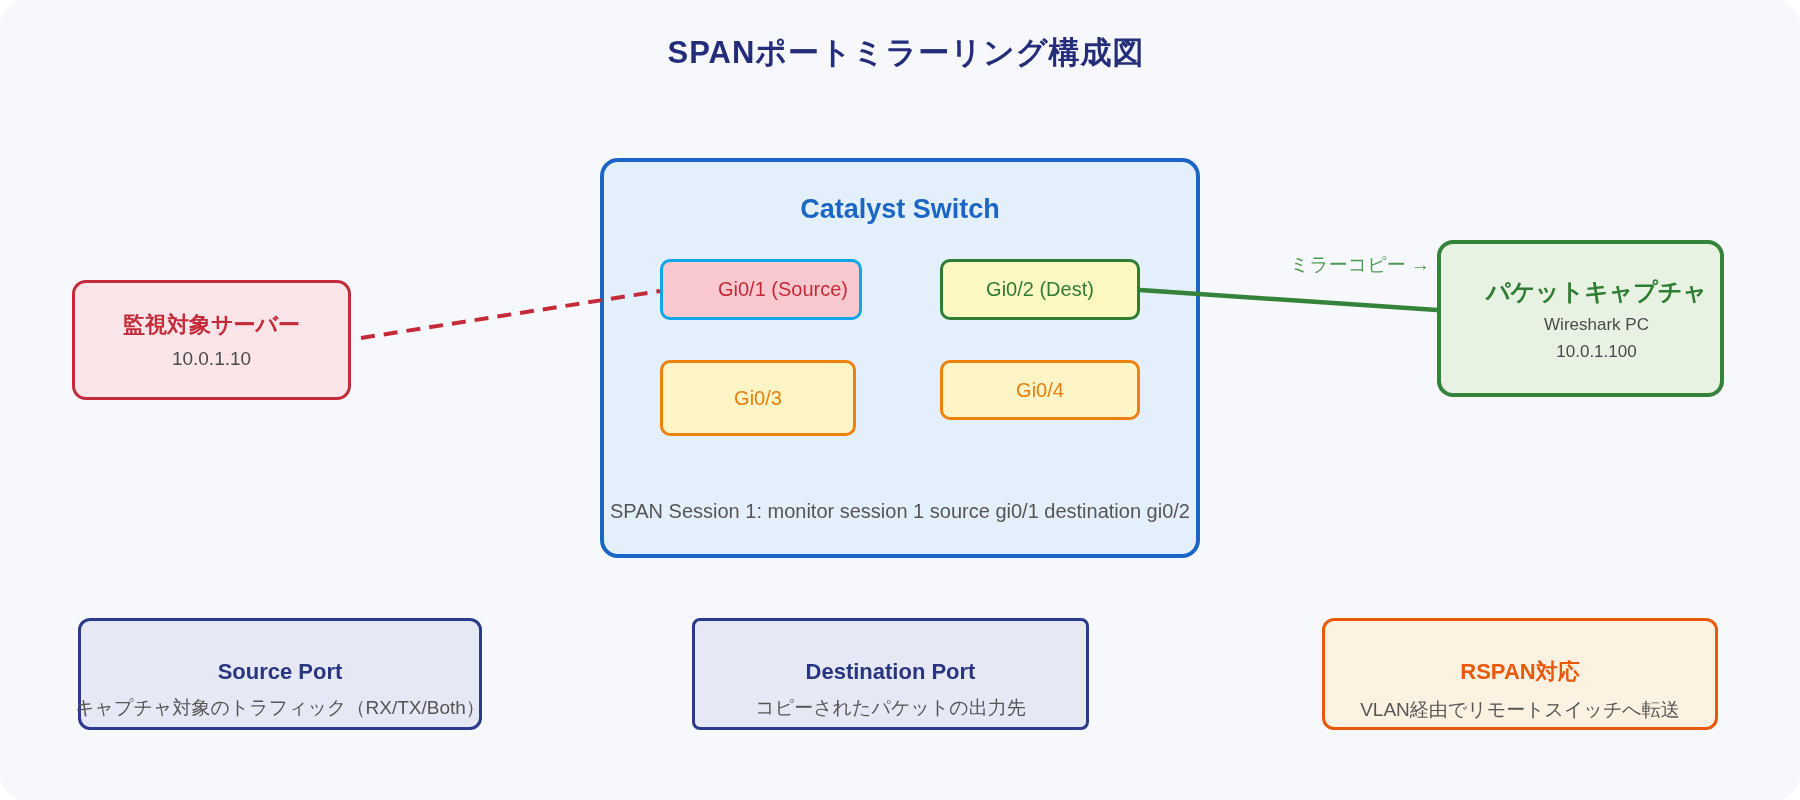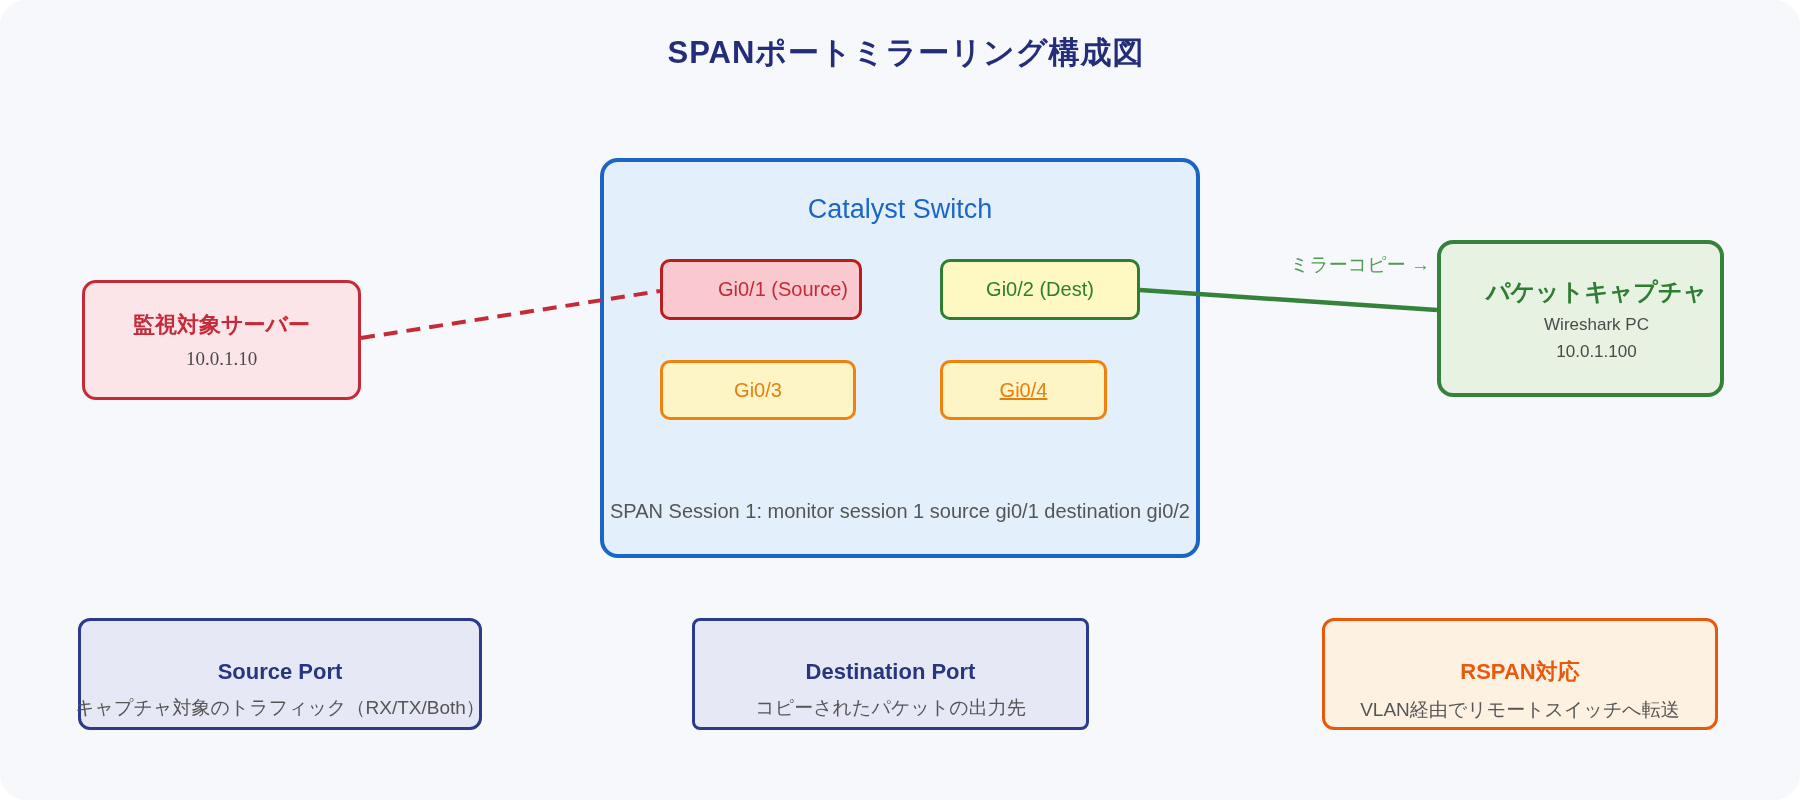--- a/index.html
+++ b/index.html
@@ -9,46 +9,46 @@
     font-family:"Liberation Sans","DejaVu Sans",sans-serif;
   }
   .diagram-title{
     position:absolute;top:32px;left:6px;width:100%;text-align:center;
     font-size:31px;font-weight:bold;color:#242d79;letter-spacing:1px;
   }
   
   .node{position:absolute;box-sizing:border-box;text-align:center;}
   
   .server{
-    left:82px;top:280px;width:279px;height:120px;
+    left:72px;top:280px;width:279px;height:120px;
     background:#fce5e9;border:3px solid #c42a38;border-radius:14px;
-    display:flex;flex-direction:column;align-items:center;justify-content:center;gap:8px;font-family:Liberation Serif, serif;
+    display:flex;flex-direction:column;align-items:center;justify-content:center;gap:8px;
   }
   .server .t{font-size:22px;font-weight:bold;color:#c42a38;}
   .server .ip{font-size:19px;color:#4a4a4a;}
   
   .switch{
     left:600px;top:158px;width:600px;height:400px;
     background:#e3f0fc;border:4px solid #1b66c4;border-radius:18px;
   }
   .switch .t{
     position:absolute;top:32px;left:0;width:100%;text-align:center;
-    font-size:27px;font-weight:normal;color:#1b66c4;
+    font-size:27px;font-weight:bold;color:#1b66c4;
   }
   .port{
     position:absolute;box-sizing:border-box;border-radius:10px;
     display:flex;align-items:center;justify-content:center;font-size:20px;
   }
-  .port.src{background:#fac9d0;border:3px solid #b91c1c;color:#c42a38;padding-left:44px;}
+  .port.src{background:#fac9d0;border:3px solid #0ea5e9;color:#c42a38;padding-left:44px;}
   .port.dst{background:#fef9c3;border:3px solid #2f7d33;color:#2f7d33;}
   .port.plain{background:#fdf5c6;border:3px solid #ef820d;color:#e87e10;}
   .p1{left:56px;top:97px;width:202px;height:61px;}
   .p2{left:336px;top:97px;width:200px;height:61px;}
-  .p3{left:56px;top:198px;width:196px;height:60px;}
-  .p4{left:336px;top:198px;width:167px;height:60px;text-decoration:underline;}
+  .p3{left:56px;top:198px;width:196px;height:76px;}
+  .p4{left:336px;top:198px;width:200px;height:60px;}
   .session-note{
     position:absolute;top:500px;left:900px;transform:translateX(-50%);
     white-space:nowrap;font-size:20px;color:#555555;z-index:7;
   }
   
   .capture{
     left:1437px;top:240px;width:287px;height:157px;
     background:#e7f2e2;border:4px solid #35823a;border-radius:16px;
     display:flex;flex-direction:column;align-items:center;justify-content:center;gap:7px;padding-left:32px;
   }

